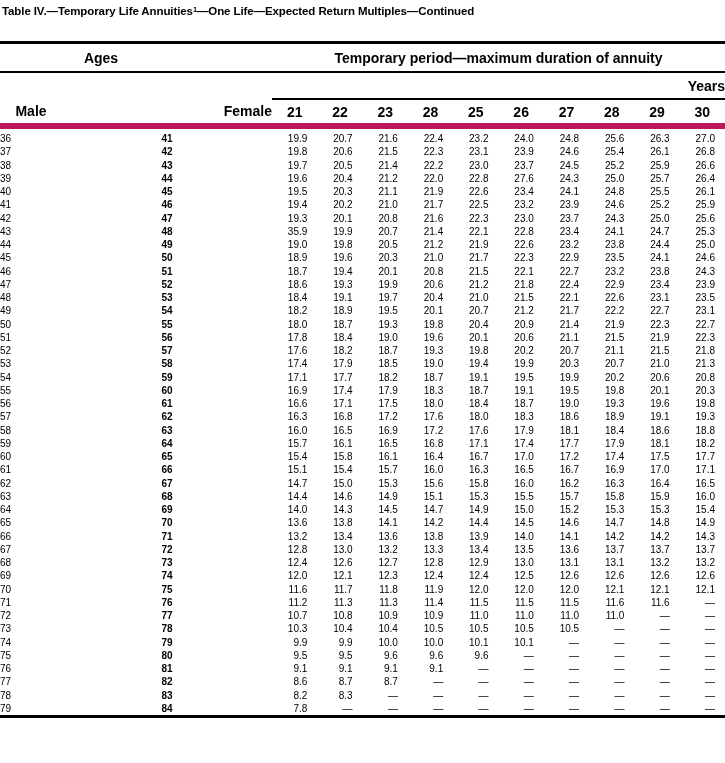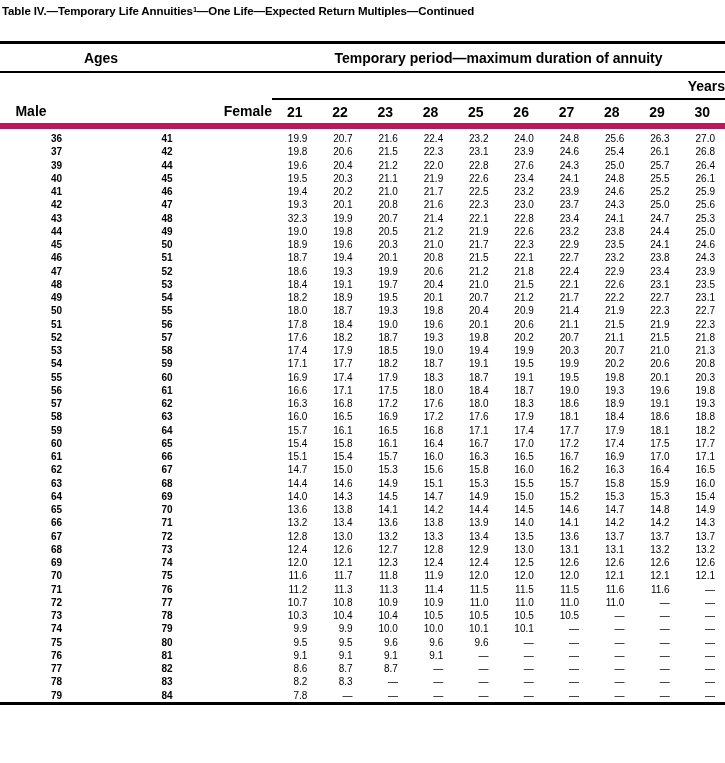--- a/index.html
+++ b/index.html
@@ -55,21 +55,21 @@
   th.female-th { text-align: right; }
   th.year-th   { text-align: center; }
 
   tbody td {
     font-size: 10px;
     line-height: 13.25px;
     padding: 0;
     white-space: nowrap;
   }
   tbody tr:first-child td { padding-top: 3px; }
-  td.male-td   { text-align: right; font-weight: bold; padding-left: 16px; }
+  td.male-td   { text-align: left; font-weight: normal; }
   td.female-td { text-align: center; font-weight: bold; }
   td.val-td    { text-align: right; padding-right: 10px; }
 
   .footnote {
     font-size: 11px;
     line-height: 14.5px;
     padding: 4px 2px 0 2px;
     letter-spacing: -0.1px;
   }
 </style>
@@ -144,20 +144,34 @@
           <td class="val-td">21.5</td>
           <td class="val-td">22.3</td>
           <td class="val-td">23.1</td>
           <td class="val-td">23.9</td>
           <td class="val-td">24.6</td>
           <td class="val-td">25.4</td>
           <td class="val-td">26.1</td>
           <td class="val-td">26.8</td>
         </tr>
         <tr>
+          <td class="male-td">38</td>
+          <td class="female-td">43</td>
+          <td class="val-td">19.7</td>
+          <td class="val-td">20.5</td>
+          <td class="val-td">21.4</td>
+          <td class="val-td">22.2</td>
+          <td class="val-td">23.0</td>
+          <td class="val-td">23.7</td>
+          <td class="val-td">24.5</td>
+          <td class="val-td">25.2</td>
+          <td class="val-td">25.9</td>
+          <td class="val-td">26.6</td>
+        </tr>
+        <tr>
           <td class="male-td">39</td>
           <td class="female-td">44</td>
           <td class="val-td">19.6</td>
           <td class="val-td">20.4</td>
           <td class="val-td">21.2</td>
           <td class="val-td">22.0</td>
           <td class="val-td">22.8</td>
           <td class="val-td">27.6</td>
           <td class="val-td">24.3</td>
           <td class="val-td">25.0</td>
@@ -202,21 +216,21 @@
           <td class="val-td">22.3</td>
           <td class="val-td">23.0</td>
           <td class="val-td">23.7</td>
           <td class="val-td">24.3</td>
           <td class="val-td">25.0</td>
           <td class="val-td">25.6</td>
         </tr>
         <tr>
           <td class="male-td">43</td>
           <td class="female-td">48</td>
-          <td class="val-td">32.3</td>
+          <td class="val-td">35.9</td>
           <td class="val-td">19.9</td>
           <td class="val-td">20.7</td>
           <td class="val-td">21.4</td>
           <td class="val-td">22.1</td>
           <td class="val-td">22.8</td>
           <td class="val-td">23.4</td>
           <td class="val-td">24.1</td>
           <td class="val-td">24.7</td>
           <td class="val-td">25.3</td>
         </tr>

